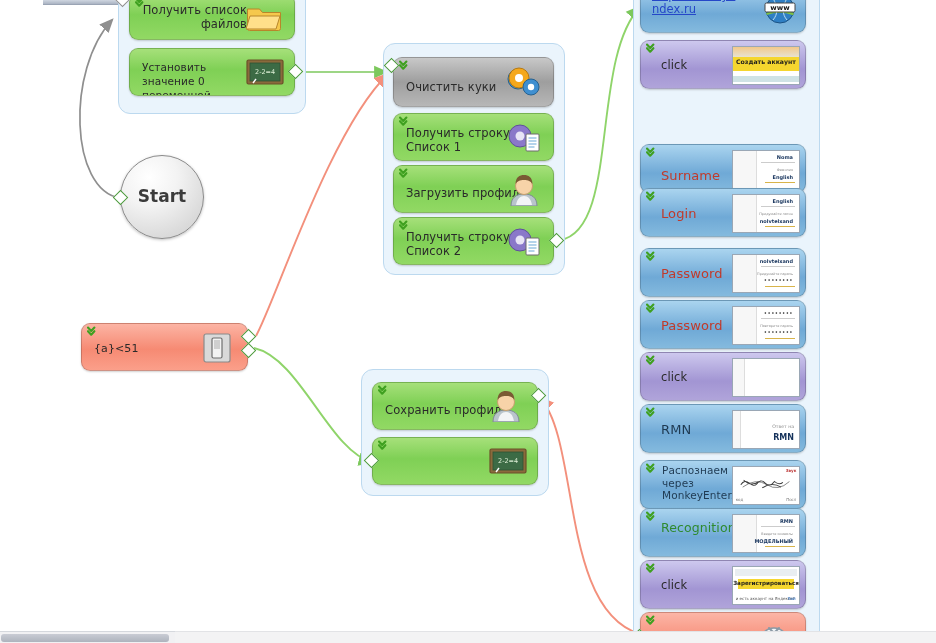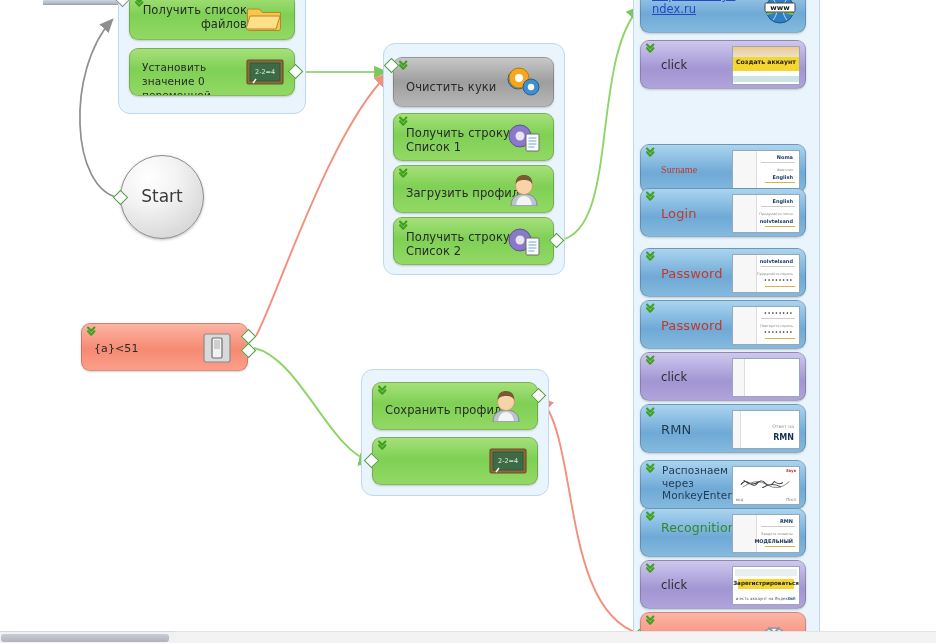--- a/index.html
+++ b/index.html
@@ -92,20 +92,21 @@
   }
   .dia.grey { border-color: #8f8f8f; }
 
   
   .start {
     position: absolute;
     width: 84px; height: 84px; border-radius: 50%;
     background: radial-gradient(circle at 34% 26%, #ffffff 0%, #f3f3f3 35%, #dadada 75%, #cfcfcf 100%);
     border: 1px solid #8a8a8a;
     box-shadow: 0 1px 3px rgba(0,0,0,.25);
+    font-weight: bold;
   }
   .start .txt {
     position: absolute; width: 100%; top: 30px; text-align: center;
     font-size: 17px; color: #3b3b3b;
   }
 
   
   .icon { position: absolute; }
 
   
@@ -424,21 +425,21 @@
   </div>
 
 
   <div class="node blue" style="left:640px; top:144px; width:166px; height:49px;">
     <span class="chk">
       <svg viewBox="0 0 14 13">
           <path d="M1 1.5 L4.2 5 L7.4 1.5" fill="none" stroke="#3fa020" stroke-width="2.1" stroke-linecap="round" stroke-linejoin="round"></path>
           <path d="M1 5.2 L4.2 8.7 L7.4 5.2" fill="none" stroke="#3fa020" stroke-width="2.1" stroke-linecap="round" stroke-linejoin="round"></path>
         </svg>
     </span>
-    <span class="label lbl-red" style="top:18px; left:20px; font-size:10px;font-family:Liberation Serif, serif;">Surname</span>
+    <span class="label lbl-red" style="top:24px; left:20px; font-size:13px;">Surname</span>
     <span class="thumb-box" style="right:5px; top:5px; width:68px; height:39px;">
       <span class="t-left-pane"></span>
       <span class="t-val" style="right:6px; top:3px;">Noma</span>
       <span class="t-ln" style="right:4px; top:11px; width:34px; background:#ccc;"></span>
       <span class="t-tiny" style="right:6px; top:17px;">Фамилия</span>
       <span class="t-val" style="right:6px; top:23px;">English</span>
       <span class="t-ln" style="right:4px; top:31px; width:30px;"></span>
     </span>
   </div>
 

